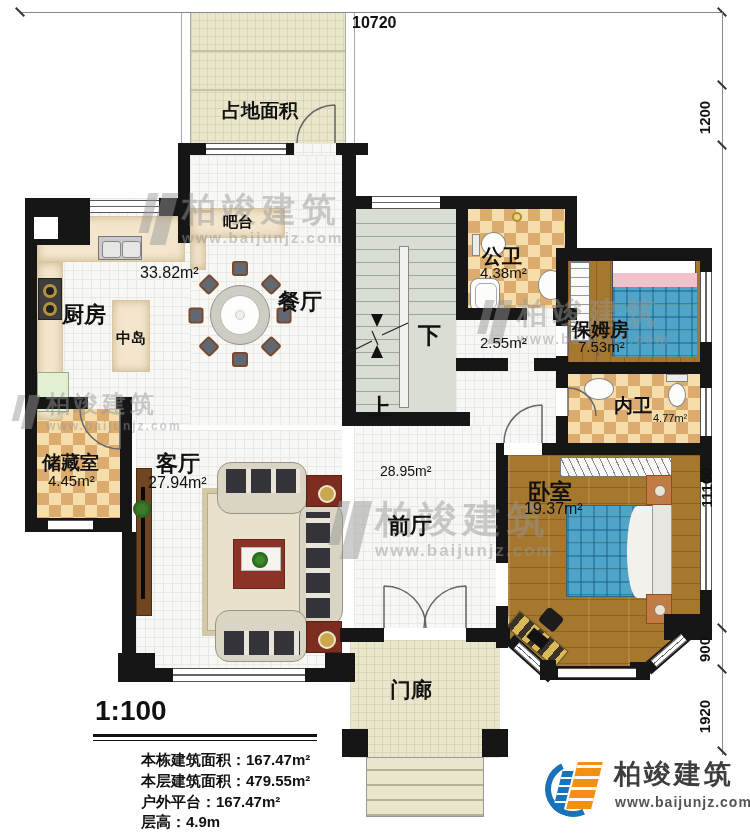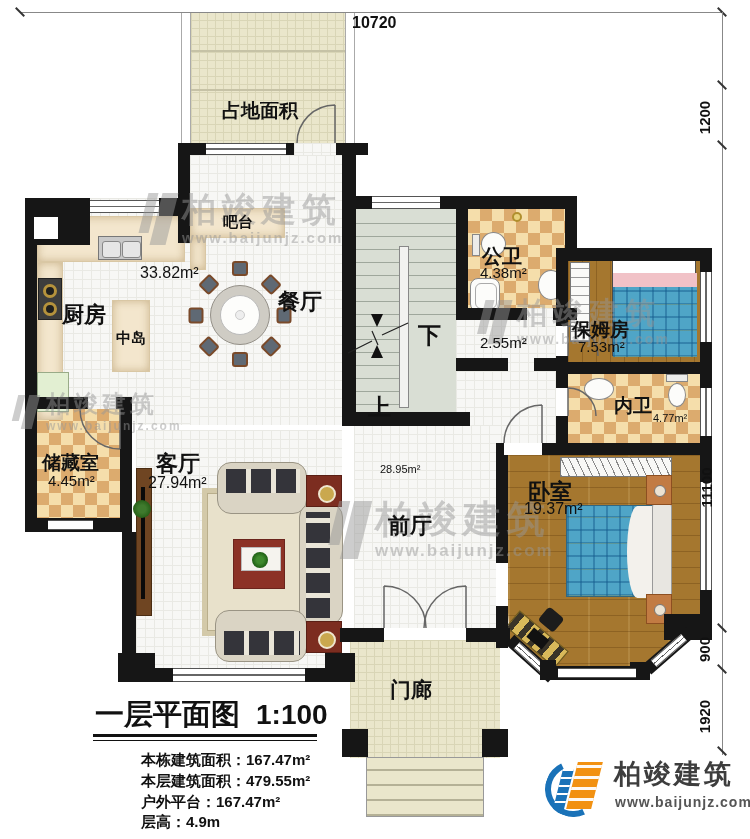--- a/index.html
+++ b/index.html
@@ -283,21 +283,21 @@
 <div class="ar" style="left:480px;top:334px;font-size:15px;">2.55m²</div>
 <div class="rl" style="left:368px;top:392px;font-size:23px;">上</div>
 <div class="rl" style="left:572px;top:317px;font-size:19px;">保姆房</div>
 <div class="ar" style="left:578px;top:338px;font-size:15px;">7.53m²</div>
 <div class="rl" style="left:614px;top:393px;font-size:19px;">内卫</div>
 <div class="ar" style="left:610px;top:412px;font-size:11px;margin-left:43px;">4.77m²</div>
 <div class="rl" style="left:42px;top:450px;font-size:19px;">储藏室</div>
 <div class="ar" style="left:48px;top:472px;font-size:15px;">4.45m²</div>
 <div class="rl" style="left:156px;top:449px;font-size:22px;">客厅</div>
 <div class="ar" style="left:148px;top:474px;font-size:16px;">27.94m²</div>
-<div class="ar" style="left:380px;top:463px;font-size:11px;">28.95m²</div>
+<div class="ar" style="left:380px;top:463px;font-size:14px;">28.95m²</div>
 <div class="rl" style="left:388px;top:511px;font-size:22px;">前厅</div>
 <div class="rl" style="left:528px;top:477px;font-size:22px;">卧室</div>
 <div class="ar" style="left:524px;top:500px;font-size:16px;">19.37m²</div>
 <div class="rl" style="left:390px;top:676px;font-size:21px;">门廊</div>
 
 <div class="abs" style="left:20px;top:12px;width:702px;height:0;border-top:1px solid #888;z-index:50;"></div>
 <div class="tick" style="left:14px;top:11px;"></div>
 <div class="tick" style="left:716px;top:11px;"></div>
 <div class="rl" style="left:352px;top:14px;font-size:16px;">10720</div>
 
@@ -306,21 +306,20 @@
 <div class="tick" style="left:716px;top:144px;"></div>
 <div class="tick" style="left:716px;top:627px;"></div>
 <div class="tick" style="left:716px;top:668px;"></div>
 <div class="tick" style="left:716px;top:750px;"></div>
 <div class="dimv" style="left:669px;top:109px;">1200</div>
 <div class="dimv" style="left:671px;top:479px;">11100</div>
 <div class="dimv" style="left:669px;top:641px;">900</div>
 <div class="dimv" style="left:669px;top:708px;">1920</div>
 
 <div class="abs" style="left:95px;top:695px;display:flex;gap:16px;align-items:baseline;z-index:60;">
-  <span style="font-size:29px;font-weight:700;">一层平面图</span>
   <span style="font-size:28px;font-weight:700;">1:100</span>
 </div>
 <div class="abs" style="left:93px;top:734px;width:224px;height:3px;background:#111;z-index:60;"></div>
 <div class="abs" style="left:93px;top:740px;width:224px;height:1px;background:#111;z-index:60;"></div>
 <div class="abs" style="left:141px;top:751px;font-size:15px;font-weight:600;z-index:60;">本栋建筑面积：167.47m²</div>
 <div class="abs" style="left:141px;top:772px;font-size:15px;font-weight:600;z-index:60;">本层建筑面积：479.55m²</div>
 <div class="abs" style="left:141px;top:793px;font-size:15px;font-weight:600;z-index:60;">户外平台：167.47m²</div>
 <div class="abs" style="left:141px;top:813px;font-size:15px;font-weight:600;z-index:60;">层高：4.9m</div>
 
 <div class="abs" style="left:540px;top:748px;width:208px;height:86px;z-index:60;">

